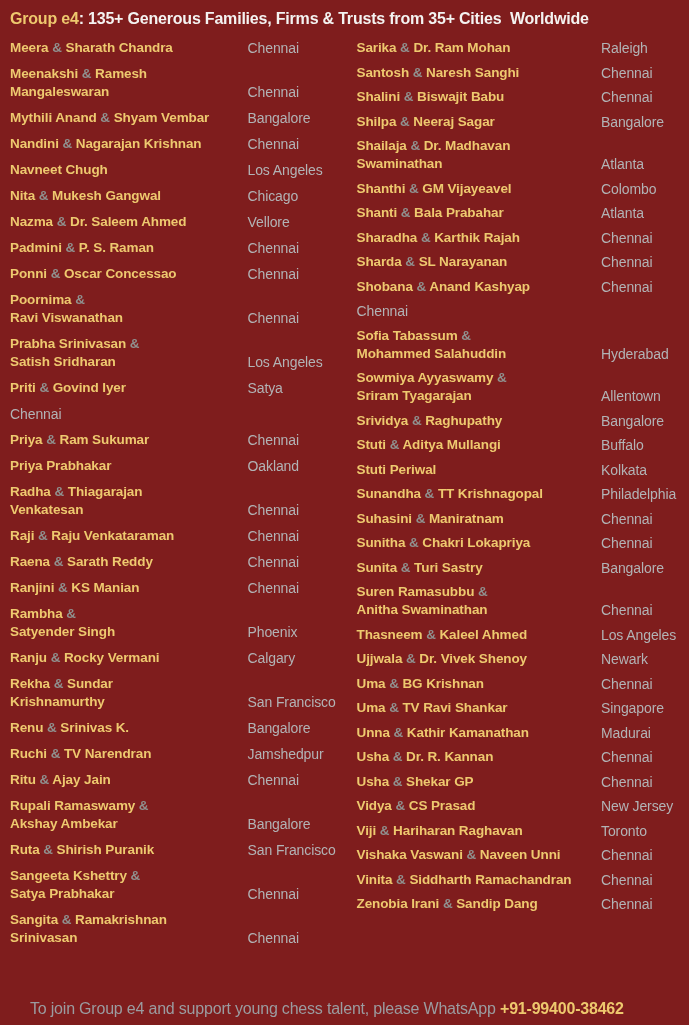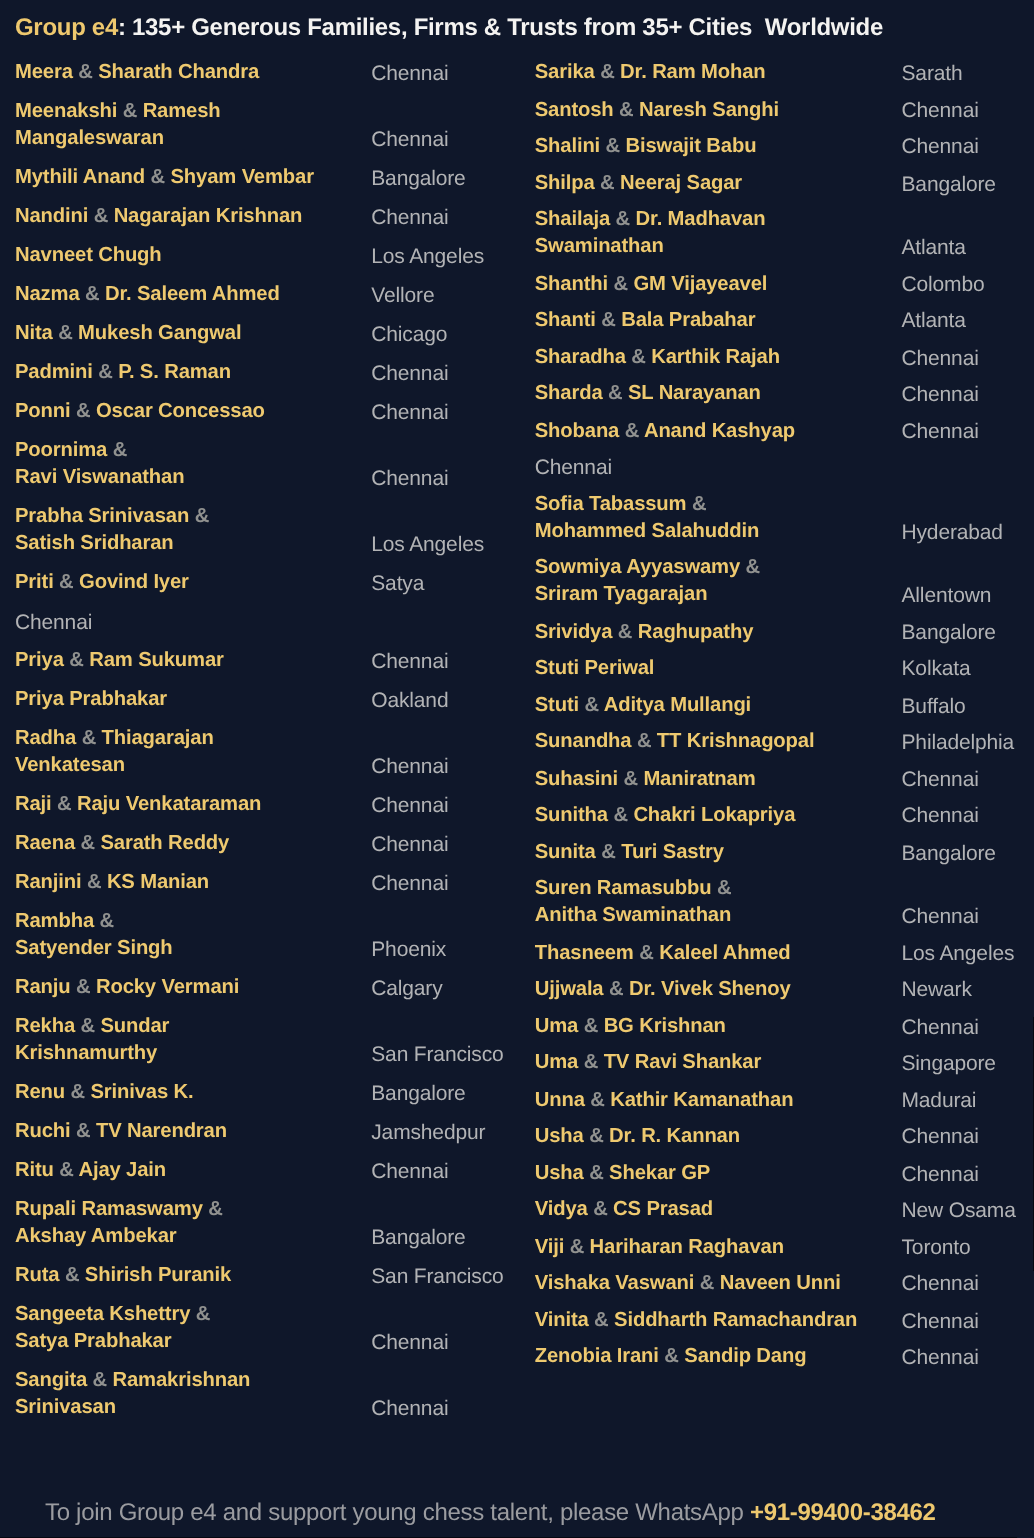--- a/index.html
+++ b/index.html
@@ -5,21 +5,21 @@
   * { margin: 0; padding: 0; box-sizing: border-box; }
   html, body {
     width: 689px; height: 1025px;
     background: #000000;
     overflow: hidden;
     font-family: "Liberation Sans", sans-serif;
   }
   .page {
     position: relative;
     width: 689px; height: 1025px;
-    background: #0f172a;
+    background: #7f1d1d;
   }
   .title {
     padding: 10px 0 4px 10px;
     font-size: 16px;
     font-weight: 700;
     white-space: pre;
     letter-spacing: -0.2px;
   }
   .title .brand { color: #eec86e; }
   .title .rest  { color: #f4f3f1; }
@@ -95,26 +95,26 @@
         </div>
         <div class="row">
           <span class="name">Nandini <span class="amp">&amp;</span> Nagarajan Krishnan</span>
           <span class="city">Chennai</span>
         </div>
         <div class="row">
           <span class="name">Navneet Chugh</span>
           <span class="city">Los Angeles</span>
         </div>
         <div class="row">
+          <span class="name">Nita <span class="amp">&amp;</span> Mukesh Gangwal</span>
+          <span class="city">Chicago</span>
+        </div>
+        <div class="row">
           <span class="name">Nazma <span class="amp">&amp;</span> Dr. Saleem Ahmed</span>
           <span class="city">Vellore</span>
-        </div>
-        <div class="row">
-          <span class="name">Nita <span class="amp">&amp;</span> Mukesh Gangwal</span>
-          <span class="city">Chicago</span>
         </div>
         <div class="row">
           <span class="name">Padmini <span class="amp">&amp;</span> P. S. Raman</span>
           <span class="city">Chennai</span>
         </div>
         <div class="row">
           <span class="name">Ponni <span class="amp">&amp;</span> Oscar Concessao</span>
           <span class="city">Chennai</span>
         </div>
         <div class="row">
@@ -201,21 +201,21 @@
         </div>
         <div class="row">
           <span class="name">Sangita <span class="amp">&amp;</span> Ramakrishnan
 Srinivasan</span>
           <span class="city">Chennai</span>
         </div>
       </div>
     <div class="col col2" id="col2">
         <div class="row">
           <span class="name">Sarika <span class="amp">&amp;</span> Dr. Ram Mohan</span>
-          <span class="city">Sarath</span>
+          <span class="city">Raleigh</span>
         </div>
         <div class="row">
           <span class="name">Santosh <span class="amp">&amp;</span> Naresh Sanghi</span>
           <span class="city">Chennai</span>
         </div>
         <div class="row">
           <span class="name">Shalini <span class="amp">&amp;</span> Biswajit Babu</span>
           <span class="city">Chennai</span>
         </div>
         <div class="row">
@@ -258,28 +258,28 @@
         <div class="row">
           <span class="name">Sowmiya Ayyaswamy <span class="amp">&amp;</span>
 Sriram Tyagarajan</span>
           <span class="city">Allentown</span>
         </div>
         <div class="row">
           <span class="name">Srividya <span class="amp">&amp;</span> Raghupathy</span>
           <span class="city">Bangalore</span>
         </div>
         <div class="row">
+          <span class="name">Stuti <span class="amp">&amp;</span> Aditya Mullangi</span>
+          <span class="city">Buffalo</span>
+        </div>
+        <div class="row">
           <span class="name">Stuti Periwal</span>
           <span class="city">Kolkata</span>
         </div>
         <div class="row">
-          <span class="name">Stuti <span class="amp">&amp;</span> Aditya Mullangi</span>
-          <span class="city">Buffalo</span>
-        </div>
-        <div class="row">
           <span class="name">Sunandha <span class="amp">&amp;</span> TT Krishnagopal</span>
           <span class="city">Philadelphia</span>
         </div>
         <div class="row">
           <span class="name">Suhasini <span class="amp">&amp;</span> Maniratnam</span>
           <span class="city">Chennai</span>
         </div>
         <div class="row">
           <span class="name">Sunitha <span class="amp">&amp;</span> Chakri Lokapriya</span>
           <span class="city">Chennai</span>
@@ -316,21 +316,21 @@
         <div class="row">
           <span class="name">Usha <span class="amp">&amp;</span> Dr. R. Kannan</span>
           <span class="city">Chennai</span>
         </div>
         <div class="row">
           <span class="name">Usha <span class="amp">&amp;</span> Shekar GP</span>
           <span class="city">Chennai</span>
         </div>
         <div class="row">
           <span class="name">Vidya <span class="amp">&amp;</span> CS Prasad</span>
-          <span class="city">New Osama</span>
+          <span class="city">New Jersey</span>
         </div>
         <div class="row">
           <span class="name">Viji <span class="amp">&amp;</span> Hariharan Raghavan</span>
           <span class="city">Toronto</span>
         </div>
         <div class="row">
           <span class="name">Vishaka Vaswani <span class="amp">&amp;</span> Naveen Unni</span>
           <span class="city">Chennai</span>
         </div>
         <div class="row">

